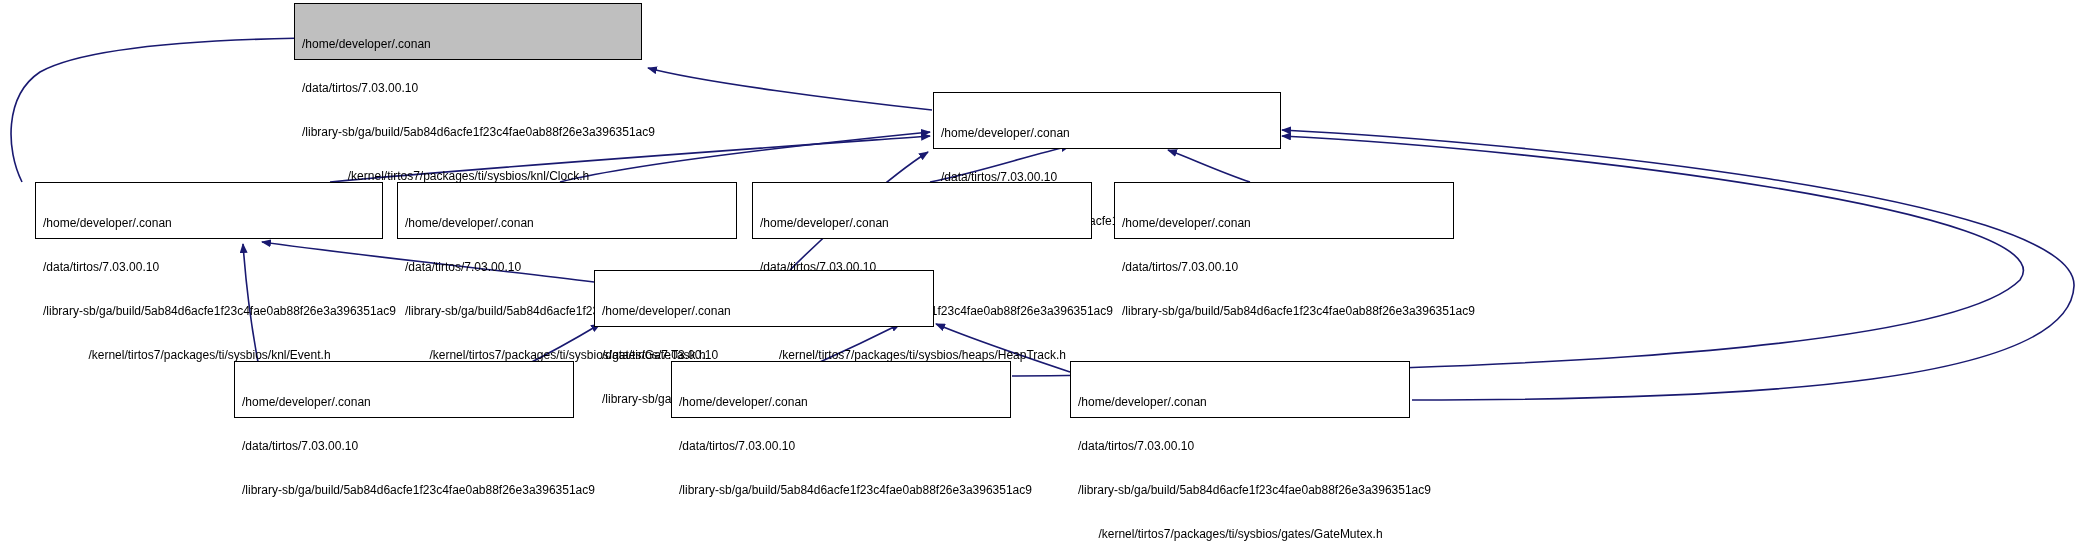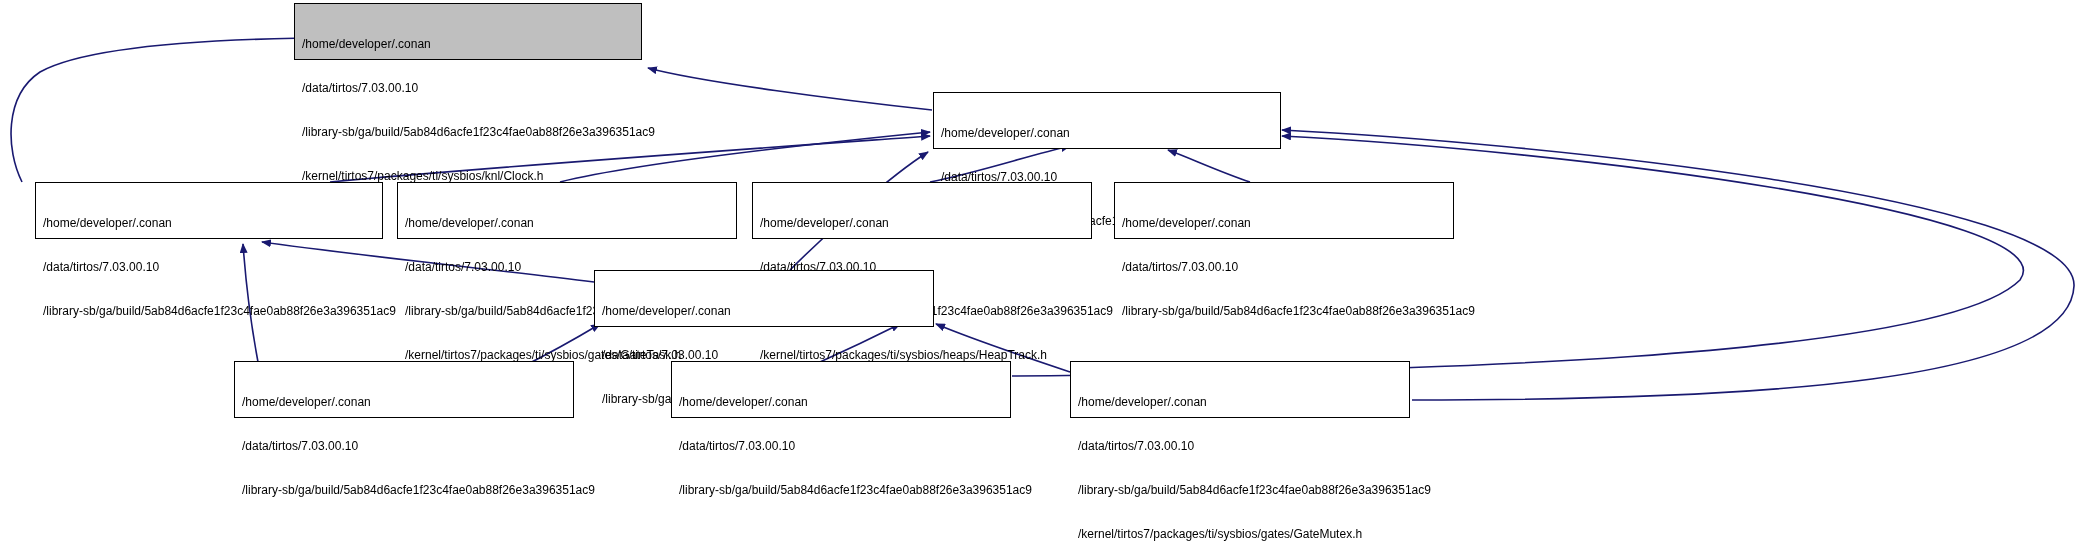--- a/index.html
+++ b/index.html
@@ -36,21 +36,21 @@
     white-space: pre;
     z-index: 5;
   }
   .node.root {
     background: #bfbfbf;
   }
   .node .ln {
     display: block;
   }
   .node .ln.tail {
-    text-align: left;
+    text-align: center;
   }
 </style>
 </head>
 <body>
 
 <div id="graph">
 
   <svg id="edges" viewBox="0 0 2086 556" width="2086" height="556" xmlns="http://www.w3.org/2000/svg">
     <defs>
       <marker id="ah" markerWidth="10" markerHeight="8" refX="9" refY="4" orient="auto" markerUnits="userSpaceOnUse">
@@ -99,20 +99,21 @@
   <div class="node" style="left:933px; top:92px; width:348px; height:57px;">
     <span class="ln">/home/developer/.conan</span>
     <span class="ln">/data/tirtos/7.03.00.10</span>
     <span class="ln">/library-sb/ga/build/5ab84d6acfe1f23c4fae0ab88f26e3a396351ac9</span>
   </div>
 
   <div class="node" style="left:35px; top:182px; width:348px; height:57px;">
     <span class="ln">/home/developer/.conan</span>
     <span class="ln">/data/tirtos/7.03.00.10</span>
     <span class="ln">/library-sb/ga/build/5ab84d6acfe1f23c4fae0ab88f26e3a396351ac9</span>
+    <span class="ln tail">/kernel/tirtos7/packages/ti/sysbios/knl/Event.h</span>
   </div>
 
   <div class="node" style="left:397px; top:182px; width:340px; height:57px;">
     <span class="ln">/home/developer/.conan</span>
     <span class="ln">/data/tirtos/7.03.00.10</span>
     <span class="ln">/library-sb/ga/build/5ab84d6acfe1f23c4fae0ab88f26e3a396351ac9</span>
     <span class="ln tail">/kernel/tirtos7/packages/ti/sysbios/gates/GateTask.h</span>
   </div>
 
   <div class="node" style="left:752px; top:182px; width:340px; height:57px;">

